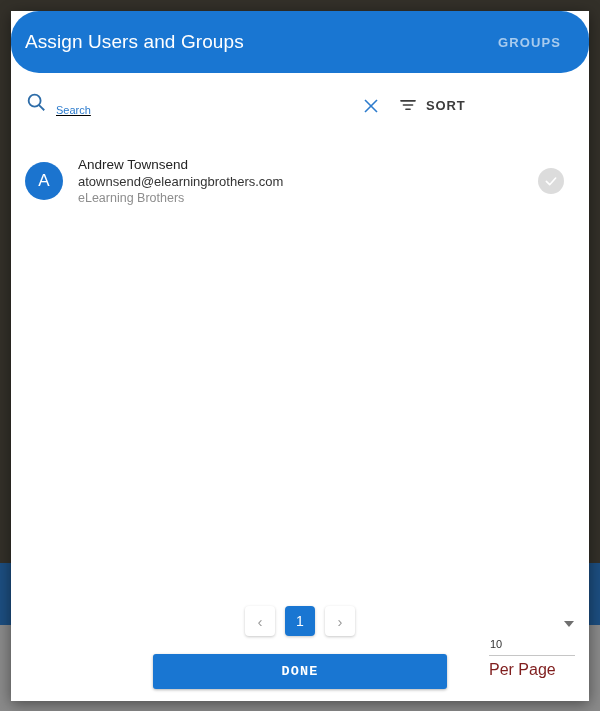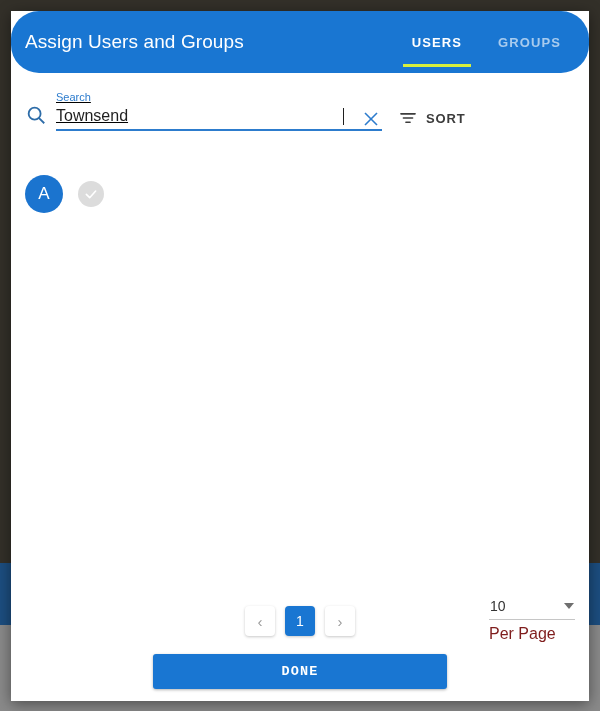--- a/index.html
+++ b/index.html
@@ -297,22 +297,23 @@
   }
   .per-page-select {
     display: flex;
     align-items: center;
     justify-content: space-between;
     border-bottom: 1px solid #c6c6c6;
     padding: 0 1px 5px 1px;
     cursor: pointer;
   }
   .per-page-value {
-    font-size: 14px;
+    font-size: 11px;
     color: #333333;
+    margin-top: 40px;
   }
   .caret-down {
     width: 0; height: 0;
     border-left: 5px solid transparent;
     border-right: 5px solid transparent;
     border-top: 6px solid #6f6f6f;
   }
   .per-page-label {
     font-size: 16px;
     color: #7f1d1d;
@@ -346,46 +347,38 @@
   <div class="band-dark"></div>
   <div class="band-blue"></div>
   <div class="band-gray"></div>
 </div>
 
 <div id="modal">
 
   <div class="modal-header">
     <div class="modal-title">Assign Users and Groups</div>
     <div class="tabs">
-      <div class="tab active">
-        <span>USERS</span>
-        <span class="tab-underline"></span>
-      </div>
       <div class="tab">
         <span>GROUPS</span>
       </div>
     </div>
   </div>
 
   <div class="search-area">
     <div class="search-row">
 
       <span class="search-icon">
         <svg viewBox="0 0 24 24" width="22" height="22" fill="none" stroke="currentColor" stroke-width="2">
           <circle cx="10.5" cy="10.5" r="6.5"></circle>
           <line x1="15.3" y1="15.3" x2="21" y2="21"></line>
         </svg>
       </span>
 
       <div class="search-field">
         <div class="search-label">Search</div>
-        <div class="search-input-line">
-          <input class="search-input" type="text" value="Townsend" style="">
-          <span class="caret"></span>
-        </div>
         <span class="clear-icon">
           <svg viewBox="0 0 24 24" width="18" height="18" fill="none" stroke="currentColor" stroke-width="2.2">
             <line x1="4" y1="4" x2="20" y2="20"></line>
             <line x1="20" y1="4" x2="4" y2="20"></line>
           </svg>
         </span>
       </div>
 
       <div class="sort-group">
         <span class="sort-icon">
@@ -398,20 +391,25 @@
         <span class="sort-label">SORT</span>
       </div>
 
     </div>
 
   </div>
 
   <div class="user-list">
     <div class="user-row">
       <div class="avatar">A</div>
+      <div class="user-meta">
+        <div class="user-name">Andrew Townsend</div>
+        <div class="user-email">atownsend@elearningbrothers.com</div>
+        <div class="user-org">eLearning Brothers</div>
+      </div>
       <div class="select-check">
         <svg viewBox="0 0 24 24" width="16" height="16" fill="none" stroke="currentColor" stroke-width="2.4" stroke-linecap="round" stroke-linejoin="round">
           <polyline points="5,12.5 10,17.5 19,7.5"></polyline>
         </svg>
       </div>
     </div>
   </div>
 
   <div class="footer">
     <div class="pager-bar">

